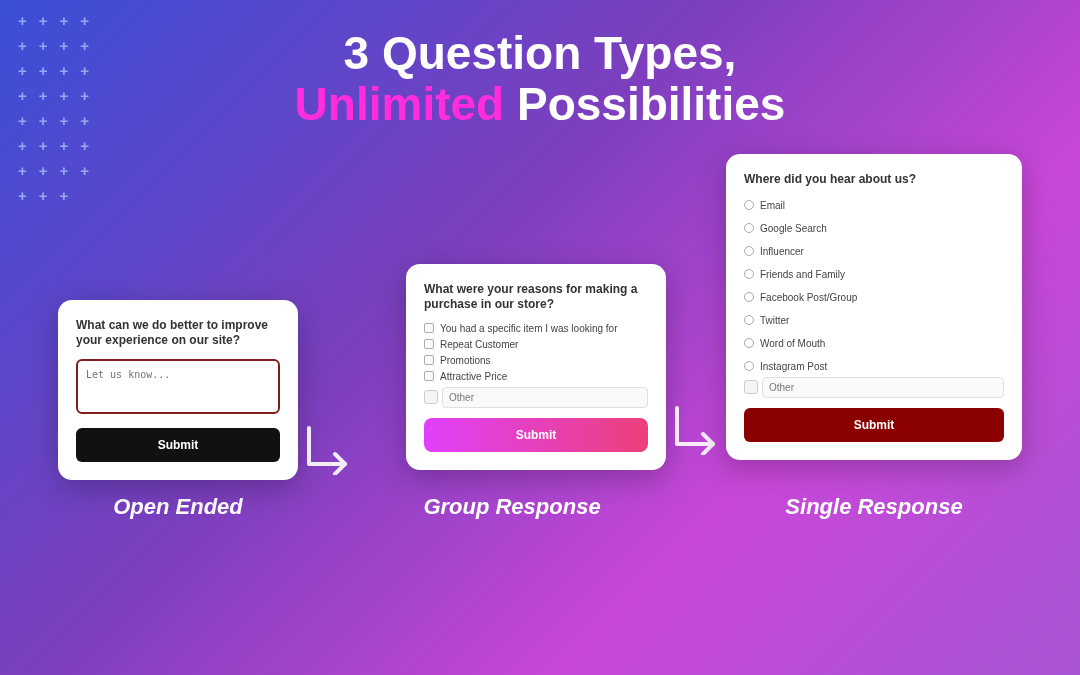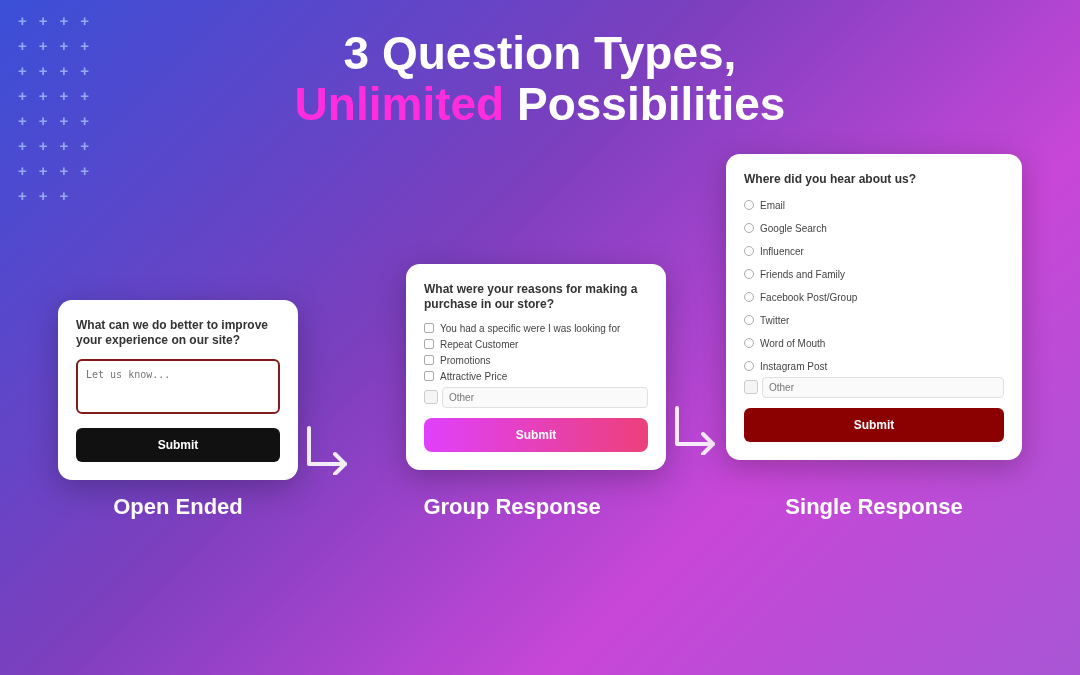--- a/index.html
+++ b/index.html
@@ -51,20 +51,21 @@
     .card-medium { width: 260px; margin-bottom: 10px; margin-left: 48px; }
     .card-large { width: 296px; margin-bottom: 20px; }
 
     
     .card-label {
       font-size: 22px;
       font-weight: 900;
       color: #ffffff;
       margin-top: 14px;
       text-align: center;
+      font-style: italic;
     }
 
     
     .form-question {
       font-size: 12px;
       color: #333;
       font-weight: 600;
       margin-bottom: 10px;
       line-height: 1.3;
     }
@@ -304,21 +305,21 @@
       <polyline points="34,34 44,44 34,54" fill="none" stroke="white" stroke-width="4" stroke-linecap="round" stroke-linejoin="round"></polyline>
     </svg>
   </div>
 
   <div class="card-col">
     <div class="form-card card-medium">
       <div class="form-question">What were your reasons for making a purchase in our store?</div>
 
       <div class="checkbox-option">
         <div class="checkbox-box"></div>
-        <span>You had a specific were I was looking for</span>
+        <span>You had a specific item I was looking for</span>
       </div>
       <div class="checkbox-option">
         <div class="checkbox-box"></div>
         <span>Repeat Customer</span>
       </div>
       <div class="checkbox-option">
         <div class="checkbox-box"></div>
         <span>Promotions</span>
       </div>
       <div class="checkbox-option">

